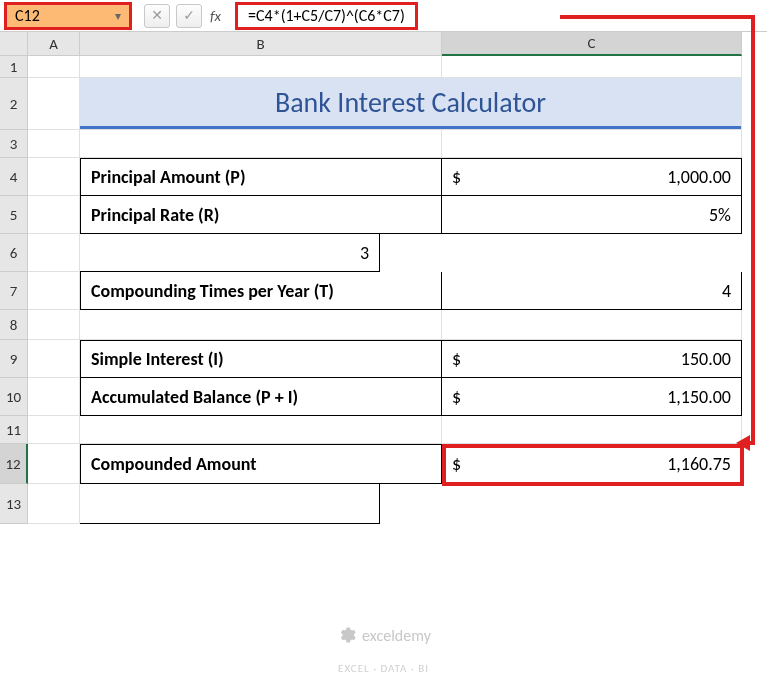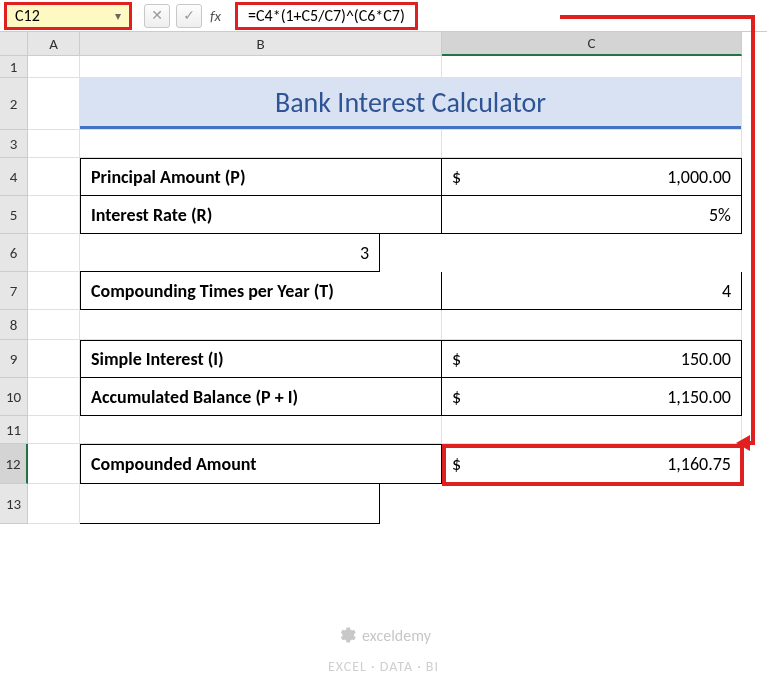--- a/index.html
+++ b/index.html
@@ -1,19 +1,19 @@
 <!DOCTYPE html>
 <html><head>
 <meta charset="utf-8">
 <style>
 * { box-sizing: border-box; margin: 0; padding: 0; }
 body { font-family: Calibri, Arial, sans-serif; background: #fff; width: 767px; height: 681px; position: relative; overflow: hidden; }
 
 .formula-bar { display: flex; align-items: center; height: 32px; border-bottom: 1px solid #ccc; position: relative; }
-.name-box { width: 128px; height: 28px; border: 3px solid #e02020; background: #fef9c3; display: flex; align-items: center; padding: 0 8px; font-size: 16px; position: relative; margin: 2px 4px; }
+.name-box { width: 128px; height: 28px; border: 3px solid #e02020; background: #fdba74; display: flex; align-items: center; padding: 0 8px; font-size: 16px; position: relative; margin: 2px 4px; }
 .name-box-text { flex: 1; }
 .name-box-arrow { color: #666; font-size: 12px; }
 .fb-controls { display: flex; align-items: center; gap: 6px; padding: 0 8px; }
 .fb-btn { width: 26px; height: 24px; border: 1px solid #c8c8c8; border-radius: 3px; display: flex; align-items: center; justify-content: center; font-size: 14px; color: #999; background: linear-gradient(#fdfdfd,#eee); }
 .fx-label { font-style: italic; font-size: 15px; color: #555; padding: 0 6px 0 2px; }
 .formula-input-wrap { flex: 1; display: flex; align-items: center; }
 .formula-text-box { border: 3px solid #e02020; background: #fff; padding: 2px 10px; font-size: 16px; height: 28px; display: flex; align-items: center; }
 
 .sheet { position: relative; }
 .corner { position: absolute; left: 0; top: 0; width: 28px; height: 24px; background: #e6e6e6; border-right: 1px solid #ccc; border-bottom: 1px solid #ccc; }
@@ -42,21 +42,21 @@
 .currency { display: flex; justify-content: space-between; width: 100%; }
 .right-align { text-align: right; width: 100%; }
 
 .highlight-c12 { position: absolute; border: 4px solid #e02020; pointer-events: none; z-index: 5; }
 
 .arrow-line { position: absolute; background: #e02020; z-index: 4; }
 .arrow-head { position: absolute; width: 0; height: 0; z-index: 4; }
 
 .watermark { position: absolute; bottom: 36px; left: 50%; transform: translateX(-50%); display: flex; align-items: center; gap: 6px; color: #c8c8c8; font-size: 16px; z-index: 2; }
 .watermark-icon { width: 20px; height: 20px; }
-.watermark-sub { font-size: 14px; letter-spacing: 1px; color: #d0d0d0; position: absolute; bottom: 6px; left: 50%; transform: translateX(-50%); margin-top: 16px; }
+.watermark-sub { font-size: 11px; letter-spacing: 1px; color: #d0d0d0; position: absolute; bottom: 6px; left: 50%; transform: translateX(-50%); margin-top: 16px; }
 </style>
 </head>
 <body>
 
 <div class="formula-bar">
   <div class="name-box">
     <span class="name-box-text">C12</span>
     <span class="name-box-arrow">▾</span>
   </div>
   <div class="fb-controls">
@@ -129,21 +129,21 @@
               <span>$</span>
               <span>1,000.00</span>
             </div>
           </div>
         </div>
     </div>
 
     <div class="row" style="height:38px;">
       <div class="cell c-A"></div>
       <div class="c-B">
-          <div class="tbl-label" style="border-top:none;">Interest Rate (R)</div>
+          <div class="tbl-label" style="border-top:none;">Principal Rate (R)</div>
         </div>
       <div class="c-C">
           <div class="tbl-val" style="border-top:none;">
             <div class="right-align">5%</div>
           </div>
         </div>
     </div>
 
     <div class="row" style="height:38px;">
       <div class="cell c-A"></div>

